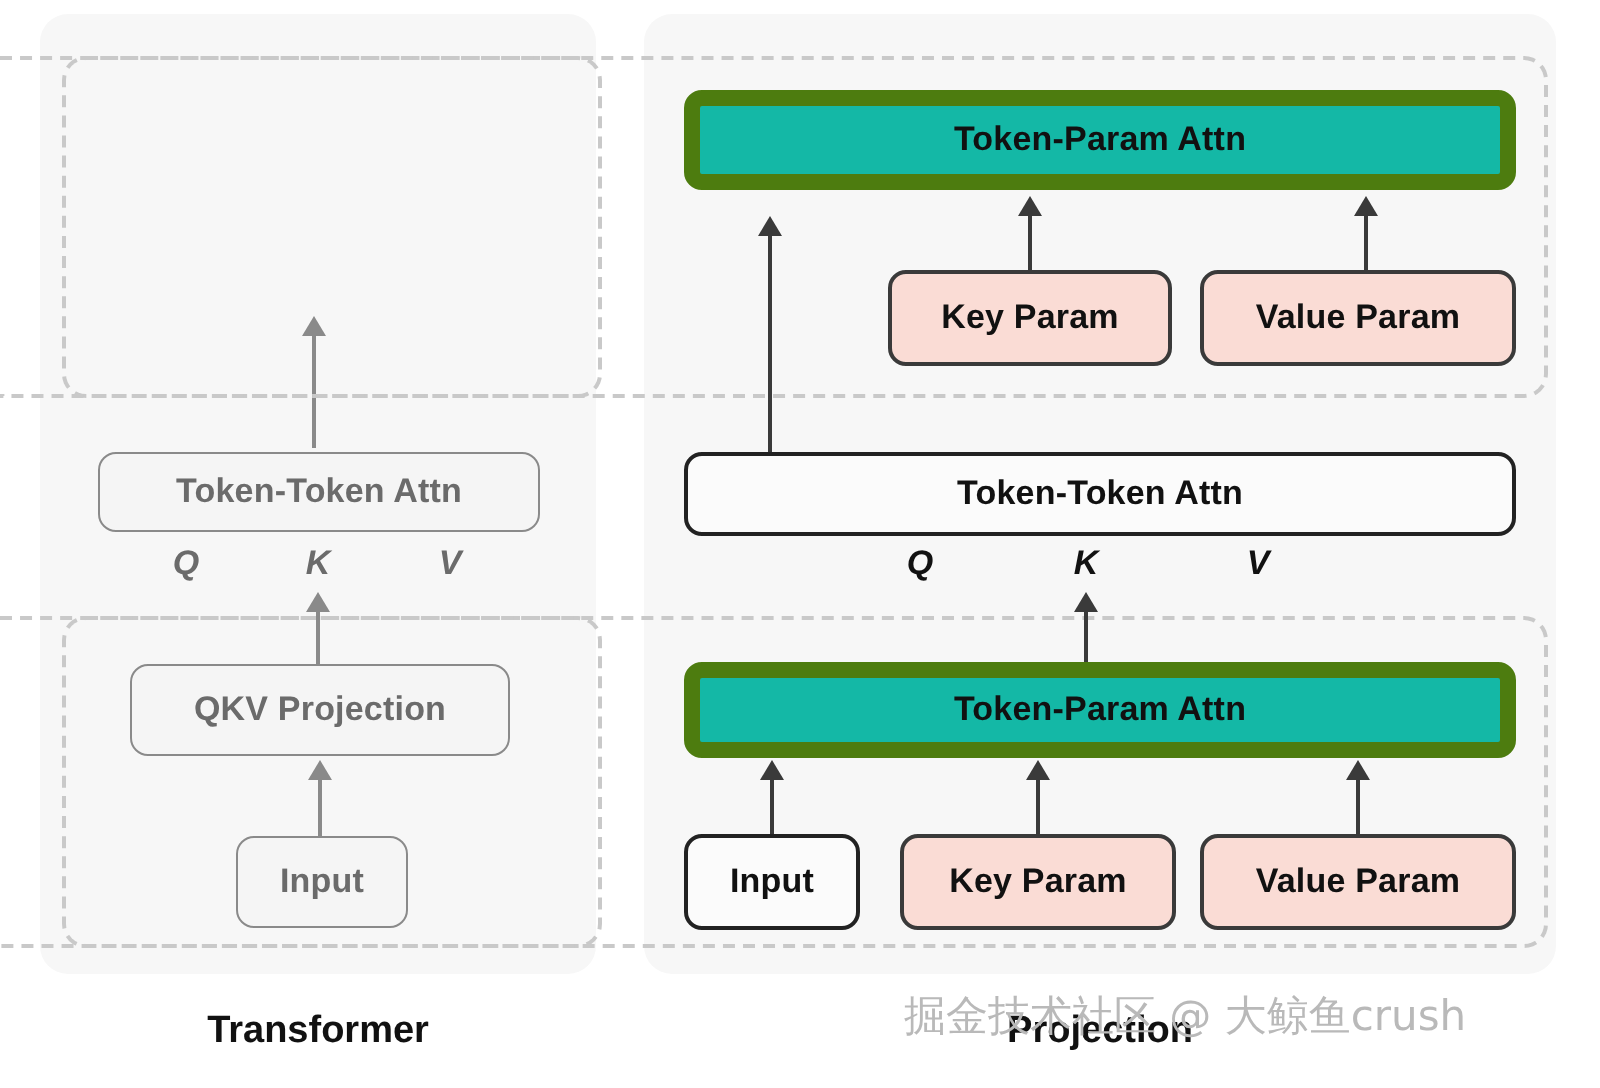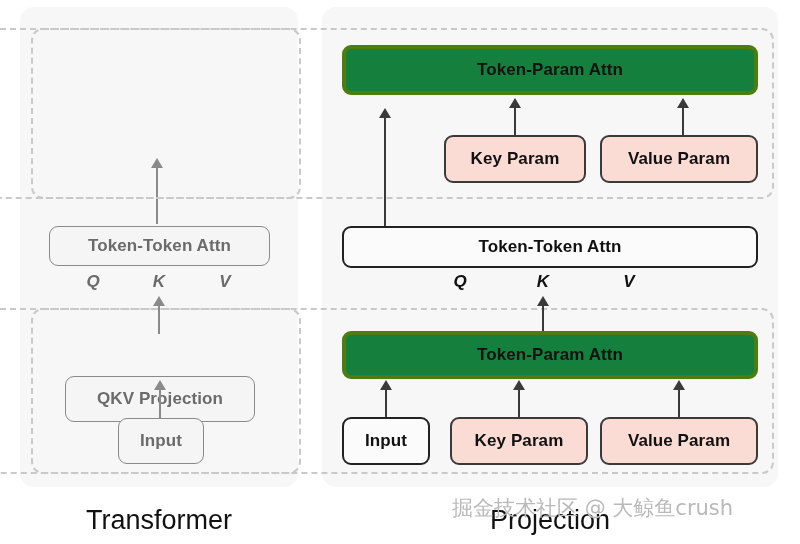--- a/index.html
+++ b/index.html
@@ -47,22 +47,22 @@
     border:1.6px solid #8a8a8a;
     color:#6b6b6b;
   }
   
   .n-white{
     background:#fbfbfb;
     border:2px solid #222222;
     color:#111111;
   }
   .n-blue{
-    background:#15803d;
-    border:4px solid #4d7c0f;
+    background:#14b8a6;
+    border:8px solid #4d7c0f;
     color:#111111;
   }
   .n-pink{
     background:#fadcd5;
     border:2px solid #3a3a3a;
     color:#111111;
   }
 
   
   .arrow{position:absolute;}
@@ -84,22 +84,22 @@
     font-size:17px;
     text-align:center;
     width:26px;
   }
   .qkv-gray{color:#6b6b6b;}
   .qkv-dark{color:#111111;}
 
   
   .caption{
     position:absolute;
-    font-size:27px;
-    font-weight:normal;
+    font-size:19px;
+    font-weight:bold;
     color:#111111;
     text-align:center;
     white-space:nowrap;
   }
 
   
   #watermark{
     position:absolute;
     left:452px;top:494px;
     font-size:21px;
@@ -130,21 +130,21 @@
   <div class="qkv qkv-gray" style="left:146px;top:272px;">K</div>
   <div class="qkv qkv-gray" style="left:212px;top:272px;">V</div>
 
   <div class="dashed" style="left:31px;top:308px;width:266px;height:162px;"></div>
 
   <div class="arrow a-gray" style="left:153px;top:296px;width:12px;height:38px;">
     <div class="shaft" style="top:9px;height:29px;"></div>
     <div class="head"></div>
   </div>
 
-  <div class="node n-gray" style="left:65px;top:332px;width:190px;height:46px;font-size:17px;margin-top:44px;">QKV Projection</div>
+  <div class="node n-gray" style="left:65px;top:332px;width:190px;height:46px;font-size:17px;">QKV Projection</div>
 
   <div class="arrow a-gray" style="left:154px;top:380px;width:12px;height:38px;">
     <div class="shaft" style="top:9px;height:29px;"></div>
     <div class="head"></div>
   </div>
 
   <div class="node n-gray" style="left:118px;top:418px;width:86px;height:46px;font-size:17px;">Input</div>
 
   <div class="caption" style="left:20px;top:505px;width:278px;">Transformer</div>
 

